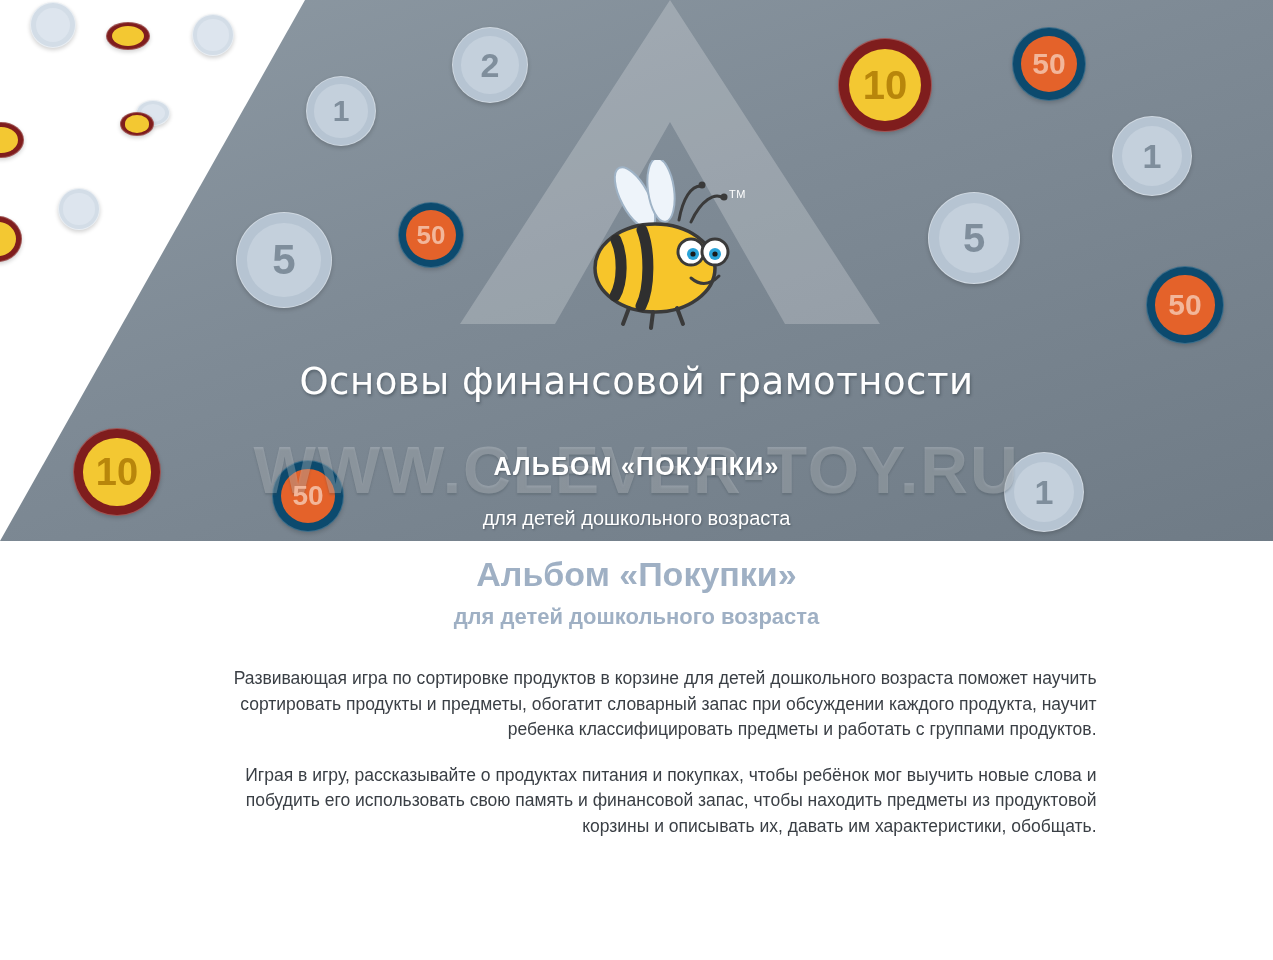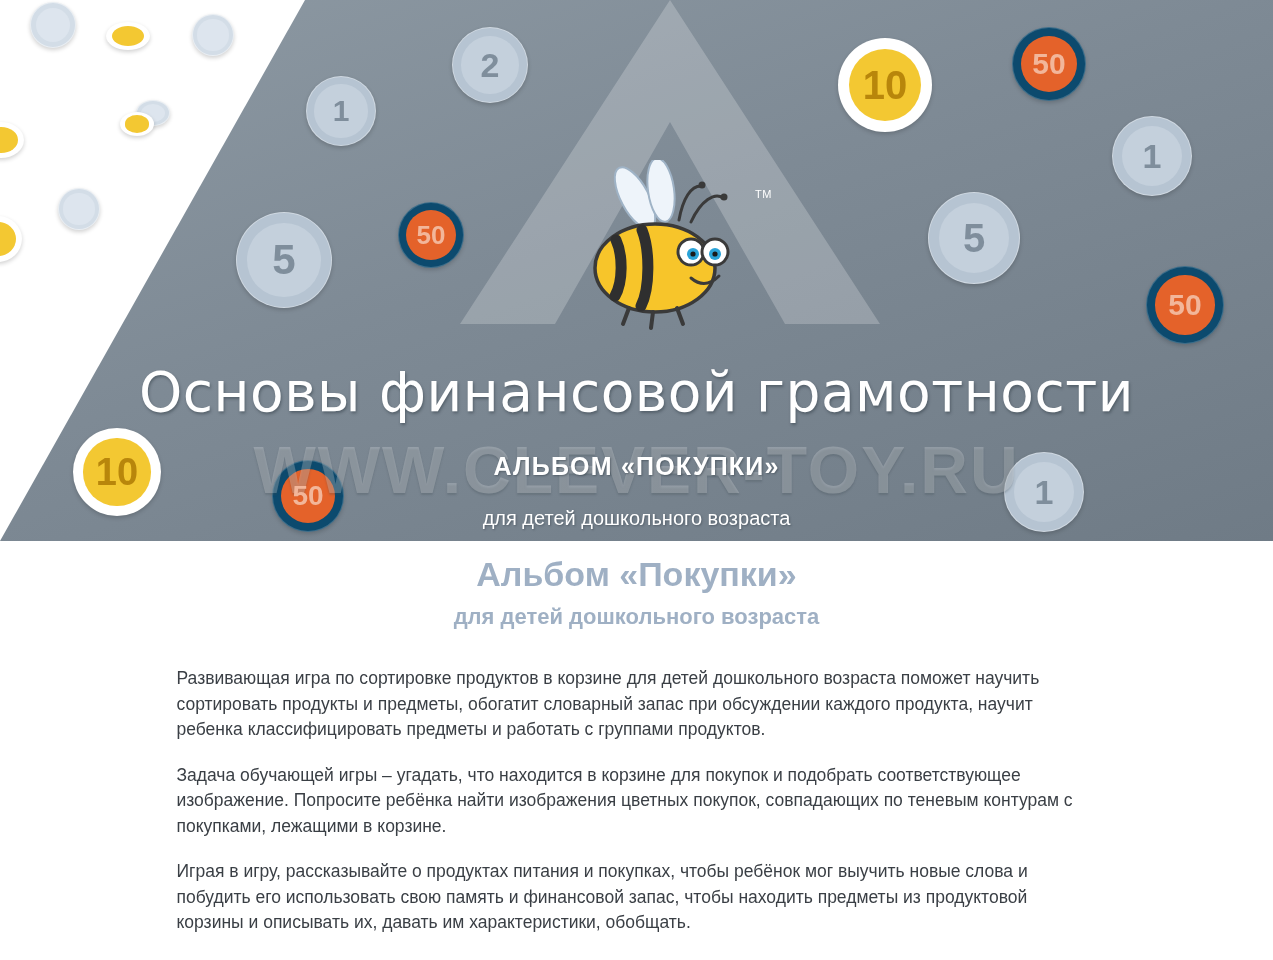--- a/index.html
+++ b/index.html
@@ -58,37 +58,37 @@
     position: absolute;
     left: 583px;
     top: 160px;
     width: 170px;
     height: 180px;
   }
   .bee svg { display:block; }
 
   .tm {
     position: absolute;
-    left: 755px;
+    left: 729px;
     top: 188px;
     color: #ffffff;
     font-size: 11px;
     letter-spacing: 0.5px;
   }
 
   
   .hero-title {
     position: absolute;
     left: 0;
     right: 0;
     top: 360px;
     text-align: center;
     color: #ffffff;
     font-family: "DejaVu Sans", sans-serif;
-    font-size: 55px;
+    font-size: 37px;
     font-weight: normal;
     letter-spacing: 0.5px;
     text-shadow: 1px 2px 3px rgba(40,50,60,0.45);
   }
   .hero-sub1 {
     position: absolute;
     left: 0; right: 0;
     top: 452px;
     text-align: center;
     color: #ffffff;
@@ -142,21 +142,21 @@
     position: relative;
     z-index: 2;
   }
   .coin-silver {
     background: #b6c4d2;
     color: #7f8e9c;
     border: 1px solid rgba(255,255,255,0.35);
   }
   .coin-silver .face { background: #c4d0dc; }
   .coin-gold {
-    background: #ffffff;
+    background: #7f1d1d;
     color: #b8860b;
     border: 1px solid rgba(255,255,255,0.25);
   }
   .coin-gold .face { background: #f3c832; }
   .coin-copper {
     background: #0c4a6e;
     color: #f2b69a;
     border: 1px solid rgba(255,255,255,0.2);
   }
   .coin-copper .face { background: #e4622a; }
@@ -189,21 +189,21 @@
     font-size: 22px;
     font-weight: bold;
     margin-top: 10px;
   }
   .paragraphs {
     width: 920px;
     margin: 36px auto 0 auto;
   }
   .paragraphs p {
     margin: 0 0 20px 0;
-    text-align: left;
+    text-align: right;
     color: #3a3f45;
     font-size: 17.5px;
     line-height: 1.46;
   }
 </style>
 </head>
 <body>
 
 <div class="page">
 
@@ -327,18 +327,17 @@
     <div class="hero-title">Основы финансовой грамотности</div>
     <div class="hero-sub1">АЛЬБОМ «ПОКУПКИ»</div>
     <div class="hero-sub2">для детей дошкольного возраста</div>
   </div>
 
   <div class="content">
     <div class="doc-title">Альбом «Покупки»</div>
     <div class="doc-subtitle">для детей дошкольного возраста</div>
     <div class="paragraphs">
       <p>Развивающая игра по сортировке продуктов в корзине для детей дошкольного возраста поможет научить сортировать продукты и предметы, обогатит словарный запас при обсуждении каждого продукта, научит ребенка классифицировать предметы и работать с группами продуктов.</p>
-      <p>Задача обучающей игры – угадать, что находится в корзине для покупок и подобрать соответствующее изображение. Попросите ребёнка найти изображения цветных покупок, совпадающих по теневым контурам с покупками, лежащими в корзине.</p>
       <p>Играя в игру, рассказывайте о продуктах питания и покупках, чтобы ребёнок мог выучить новые слова и побудить его использовать свою память и финансовой запас, чтобы находить предметы из продуктовой корзины и описывать их, давать им характеристики, обобщать.</p>
     </div>
   </div>
 
 </div>
 
 </body></html>

